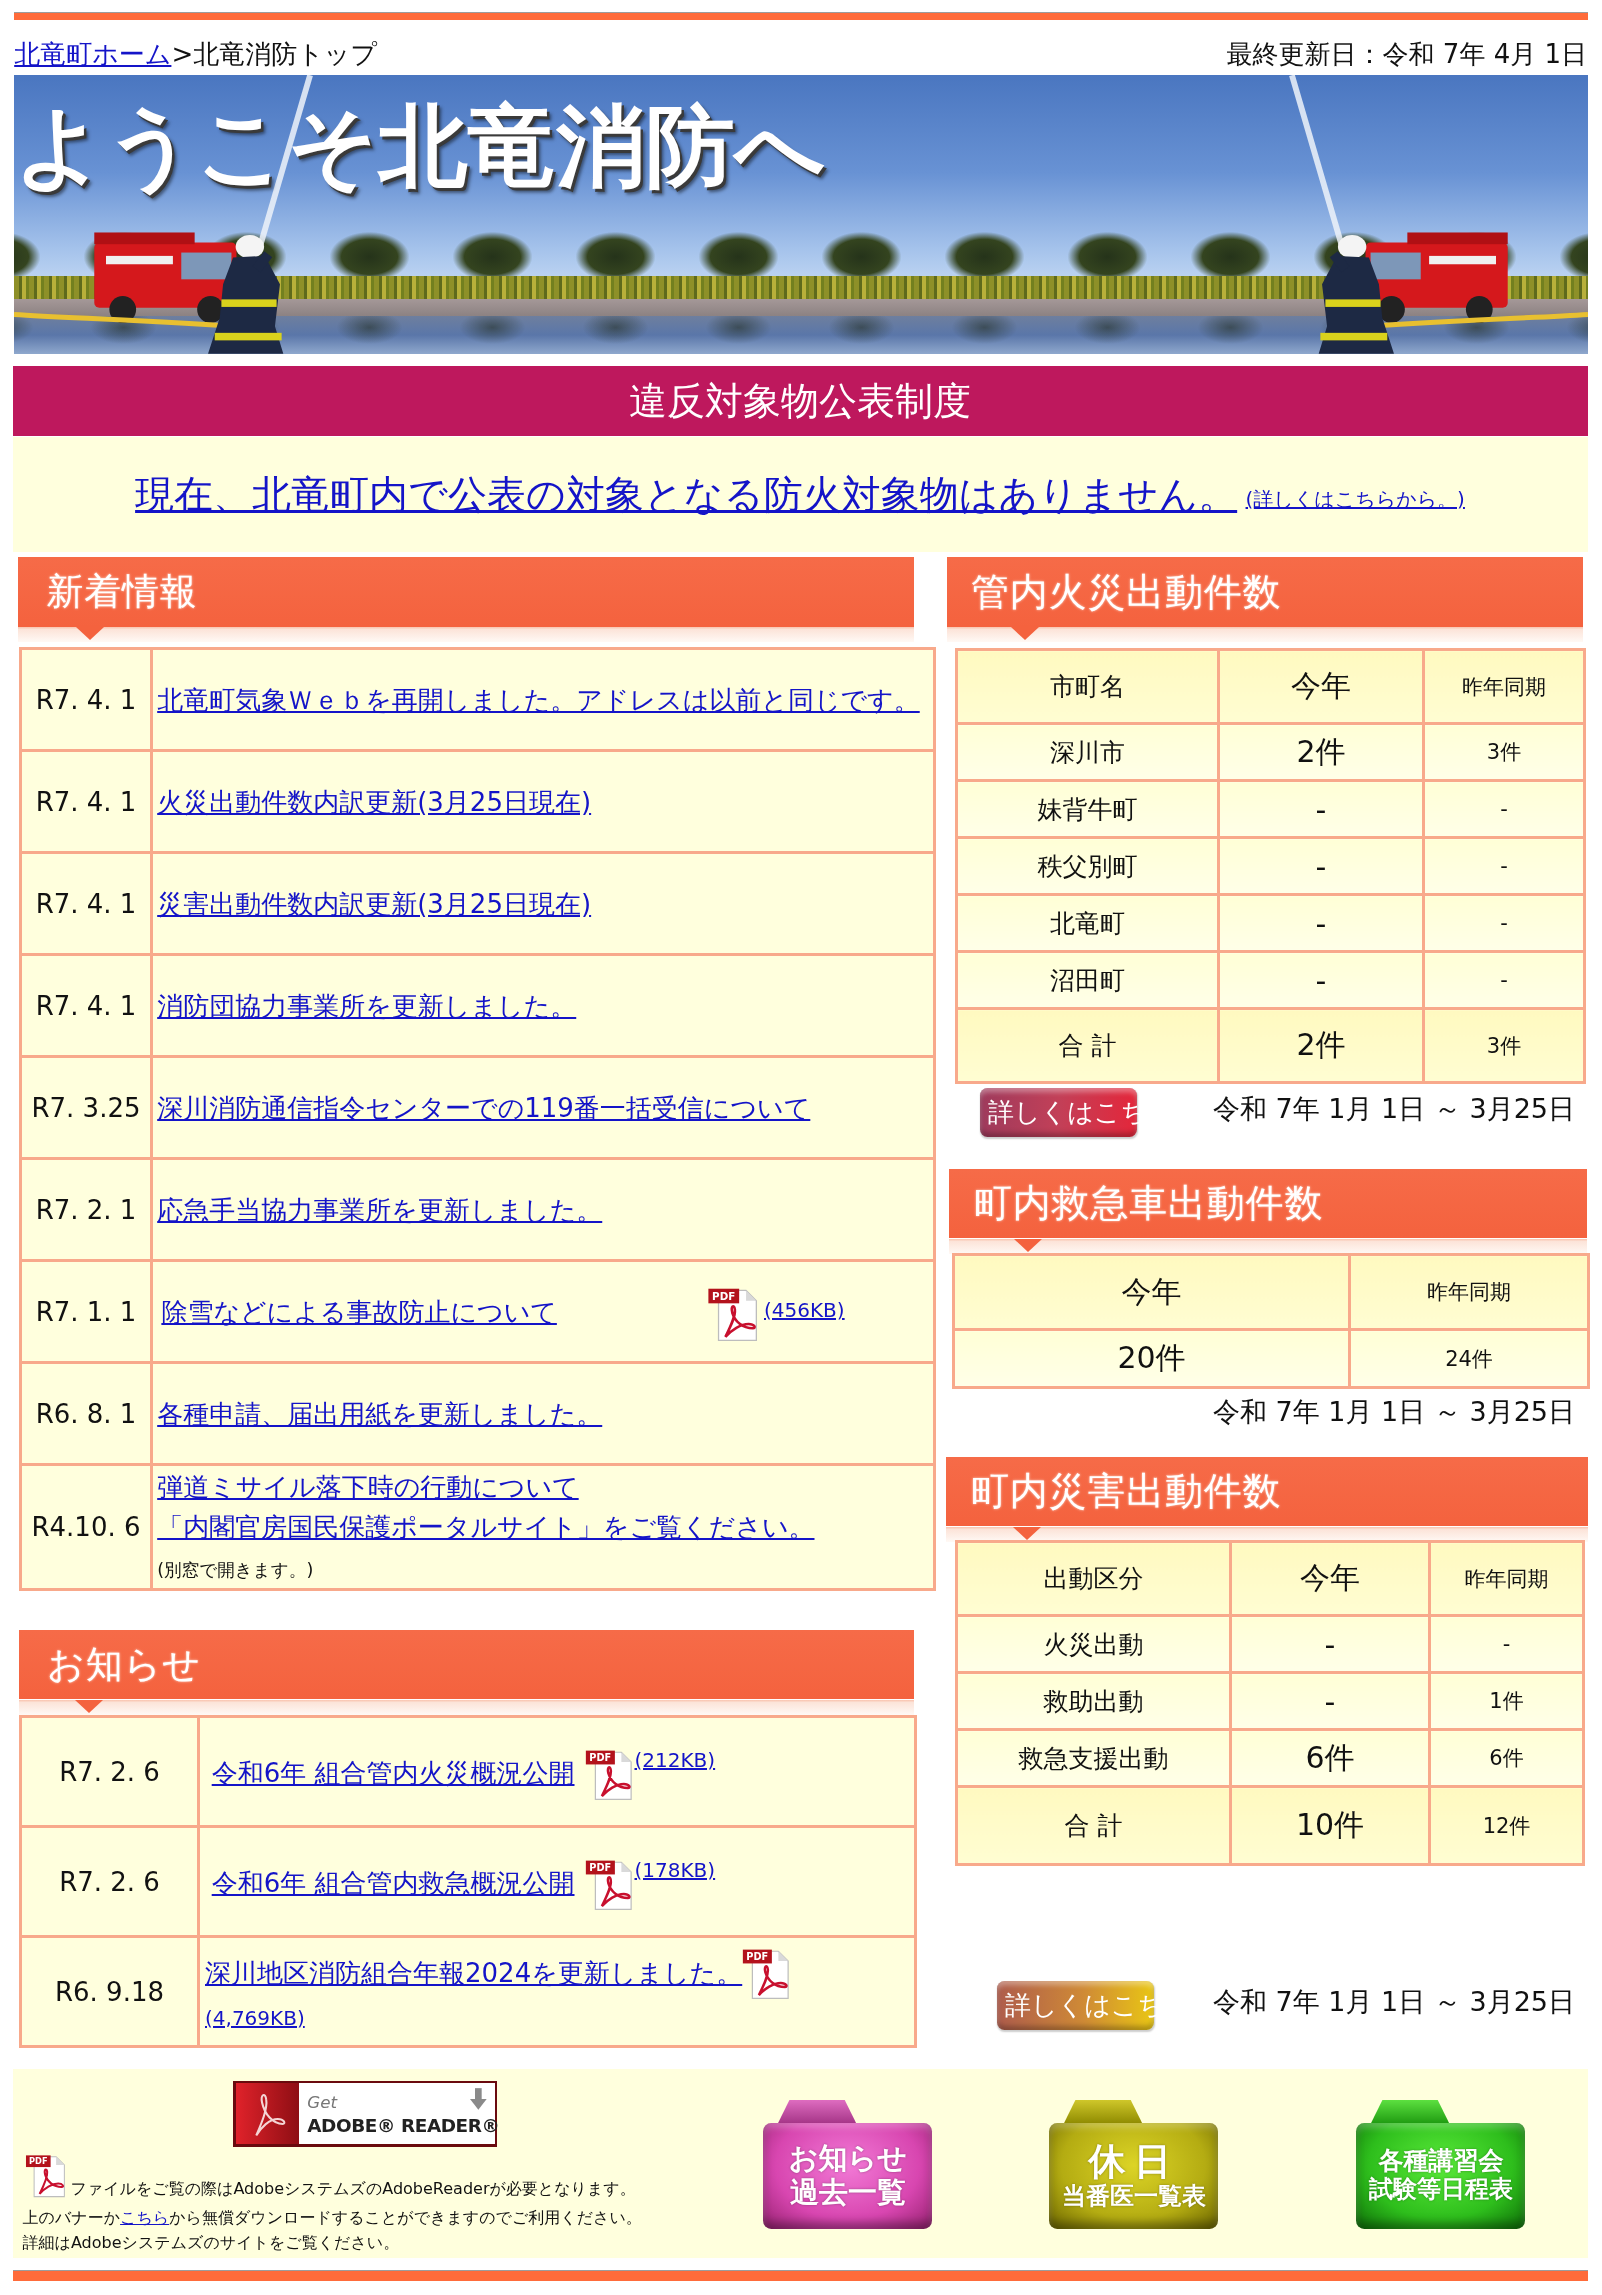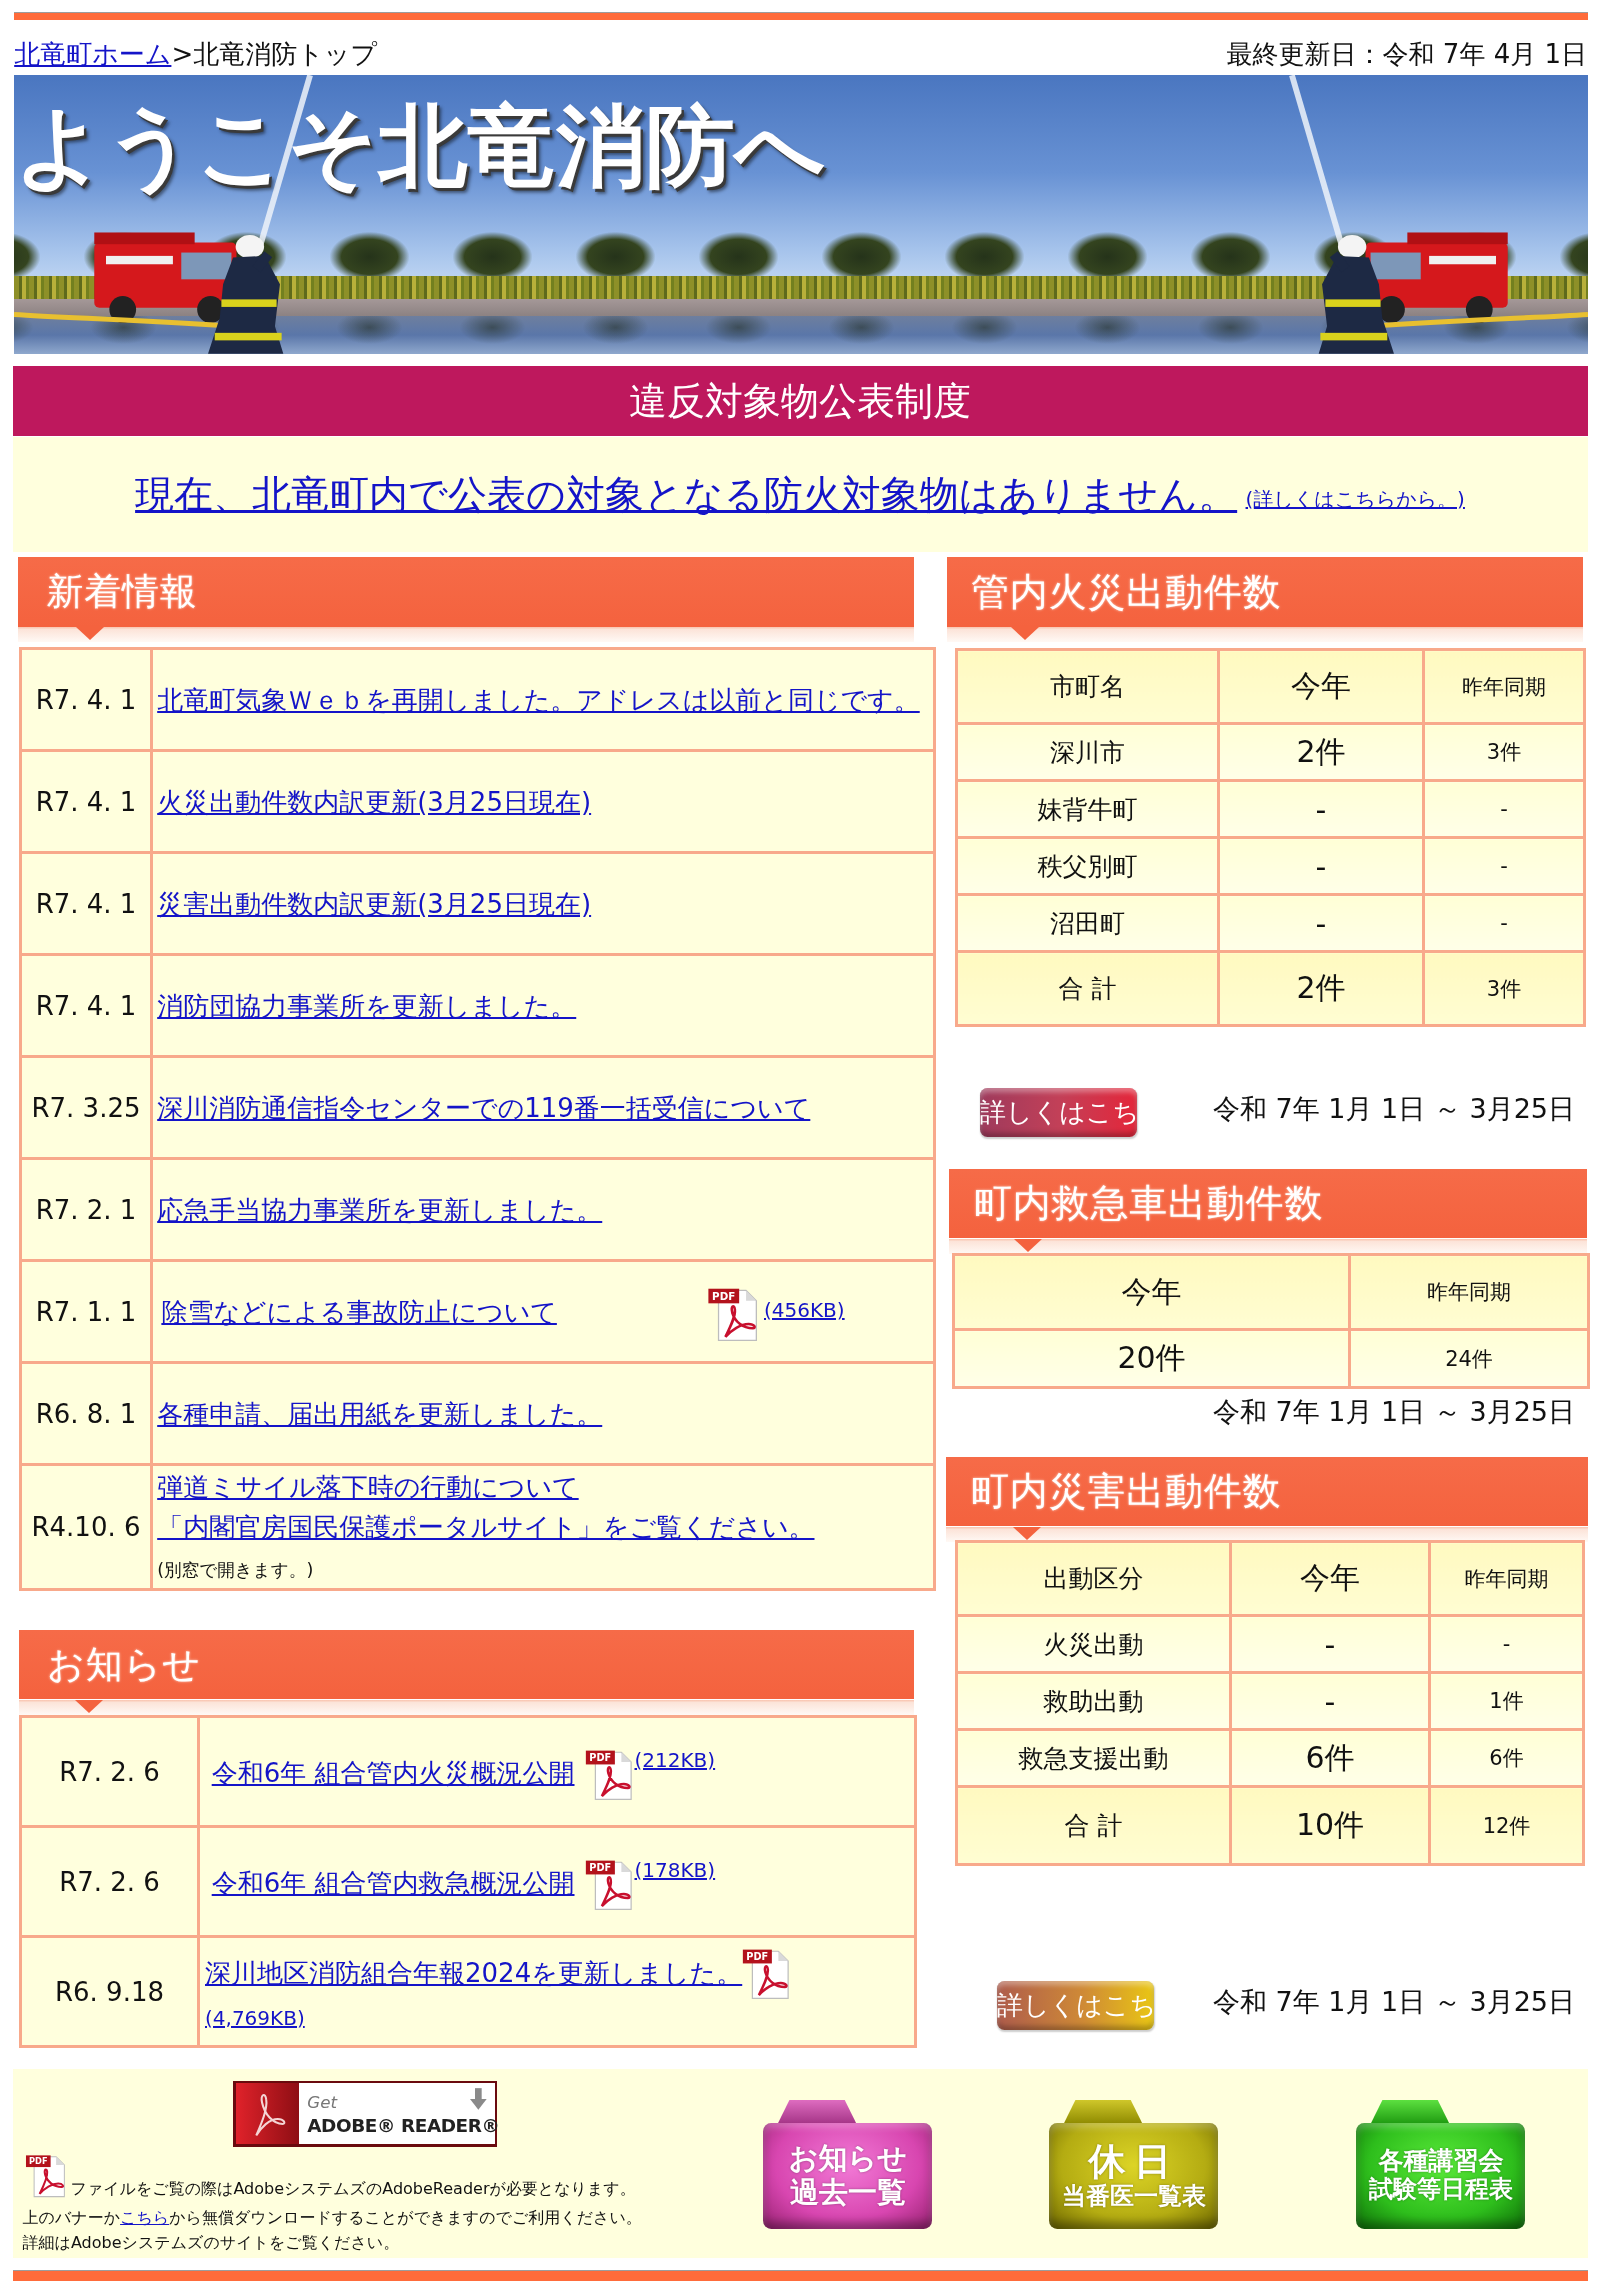--- a/index.html
+++ b/index.html
@@ -70,21 +70,21 @@
   .stats td { text-align: center; font-size: 25px; color: #111; }
   .stats tr.head td, .stats tr.total td { background: linear-gradient(#FFF9C0, #FFFDD2); }
   .stats tr.row td { background: linear-gradient(#FFFFD6, #FFFFE8); }
   .stats .big { font-size: 30px; }
   .stats .small { font-size: 21px; }
 
   .period { position: absolute; right: 28px; font-size: 27px; line-height: 33px; white-space: nowrap; color: #111; margin-left: 32px; }
 
   .more-btn { position: absolute; width: 157px; height: 49px; border-radius: 7.5px; color: #ffffff; font-size: 26px;
            line-height: 49px; text-align: center; white-space: nowrap;
-           box-shadow: inset 0 4.2px 5px rgba(255,255,255,.35), inset 0 -4.2px 5px rgba(0,0,0,.25), 0.8px 1.7px 1.7px rgba(0,0,0,.2); }
+           box-shadow: inset 0 4.2px 5px rgba(255,255,255,.35), inset 0 -4.2px 5px rgba(0,0,0,.25), 0.8px 1.7px 1.7px rgba(0,0,0,.2); padding-left: 8px; }
   .more-btn.red { background: linear-gradient(90deg, #9E3A5C 0%, #C24058 50%, #E4263A 100%); }
   .more-btn.gold { background: linear-gradient(90deg, #AE5C4C 0%, #CF8A36 55%, #E9C614 100%); }
 
   
   .footer { left: 13.4px; top: 2069px; width: 1575px; height: 189px; background: #FFFFDD; }
   .adobe { position: absolute; left: 220px; top: 11.7px; width: 264px; height: 66px; background: #6A0A0E; padding: 2.5px; display: flex; }
   .adobe-red { width: 63px; height: 100%; background: linear-gradient(90deg, #E0222A, #8E0E14); display: flex; align-items: center; justify-content: center; }
   .adobe-white { position: relative; flex: 1; background: #ffffff; padding-left: 21px; }
   .adobe-white .get { position: absolute; left: 8.4px; top: 8.4px; font-size: 16.7px; font-style: italic; color: #777; }
   .adobe-white .prod { position: absolute; left: 8.4px; top: 32px; font-size: 18.4px; font-weight: bold; color: #222; letter-spacing: -0.4px; white-space: nowrap; }
@@ -270,20 +270,25 @@
     <td>妹背牛町</td>
     <td class="big">-</td>
     <td class="small">-</td>
   </tr>
   <tr class="row" style="height:57px">
     <td>秩父別町</td>
     <td class="big">-</td>
     <td class="small">-</td>
   </tr>
   <tr class="row" style="height:57px">
+    <td>北竜町</td>
+    <td class="big">-</td>
+    <td class="small">-</td>
+  </tr>
+  <tr class="row" style="height:57px">
     <td>沼田町</td>
     <td class="big">-</td>
     <td class="small">-</td>
   </tr>
   <tr class="total" style="height:74px">
     <td>合 計</td>
     <td class="big">2件</td>
     <td class="small">3件</td>
   </tr>
 </tbody>

